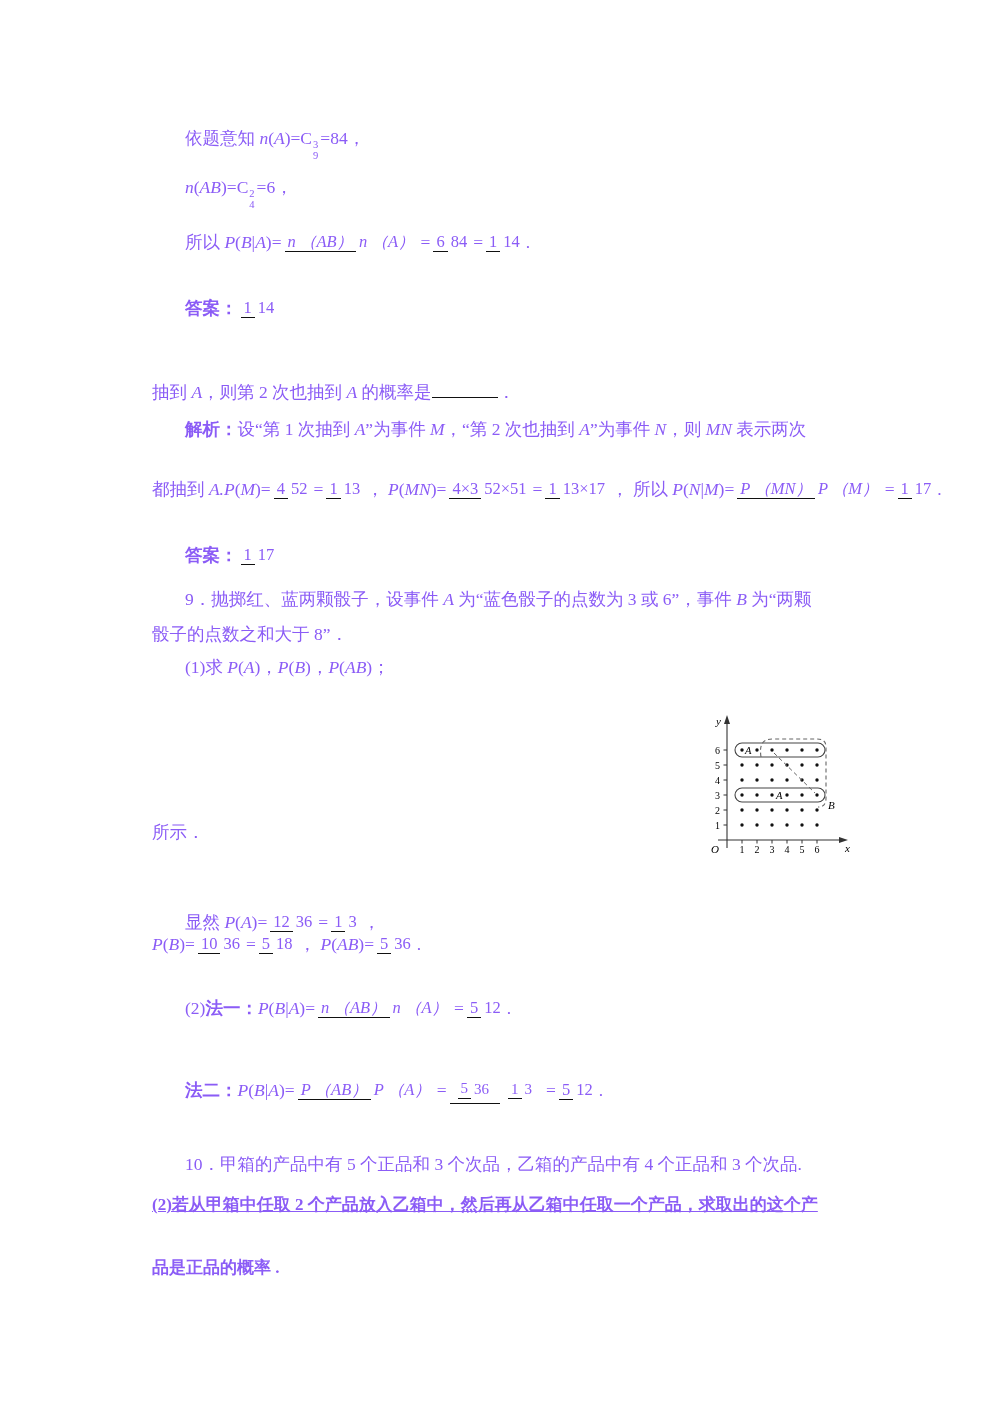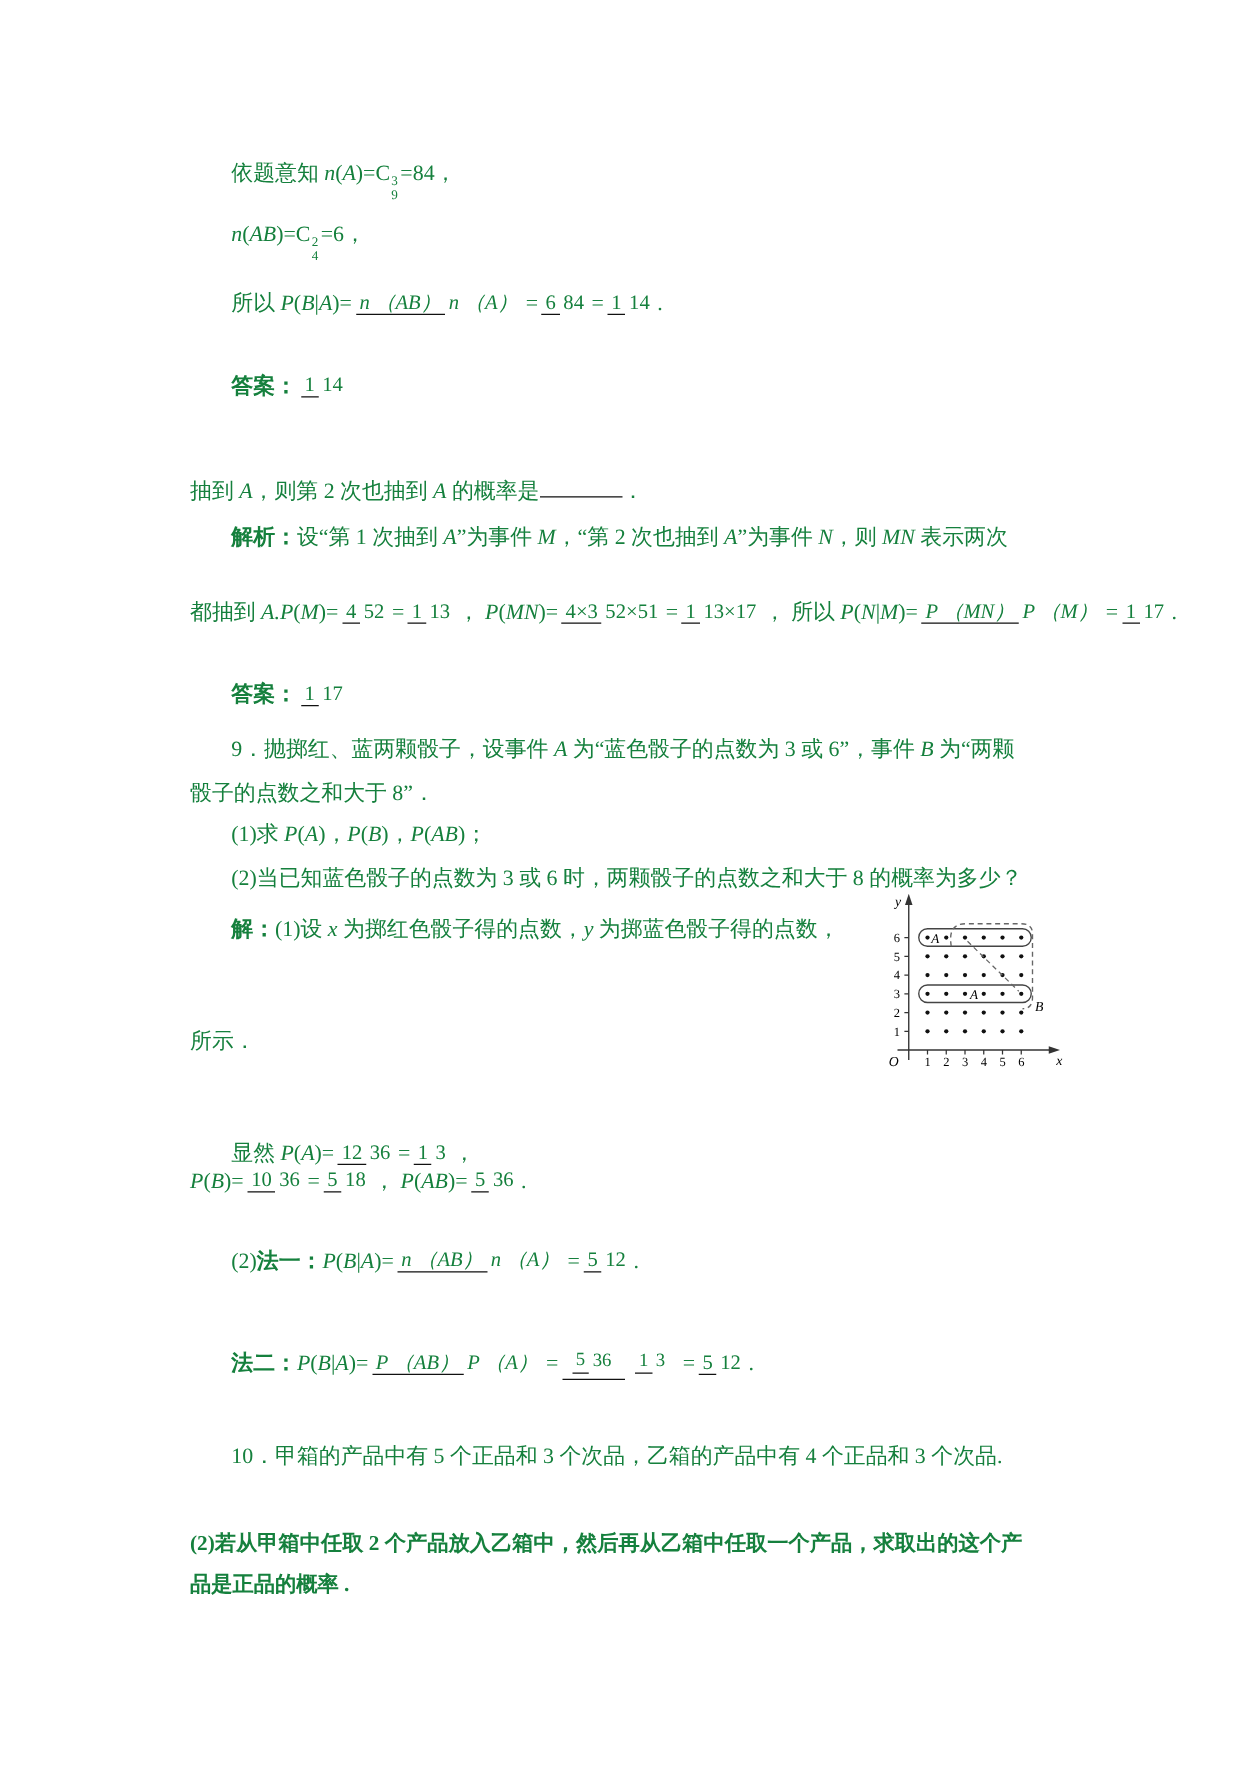--- a/index.html
+++ b/index.html
@@ -1,17 +1,17 @@
 <!DOCTYPE html>
 <html><head>
 <meta charset="utf-8">
 <style>
   html,body{margin:0;padding:0;background:#ffffff;}
   .page{position:relative;width:1000px;height:1414px;background:#ffffff;overflow:hidden;
-        font-family:"Liberation Serif","DejaVu Serif",serif;color:#15803d;}
+        font-family:"Liberation Serif","DejaVu Serif",serif;color:#8b5cf6;}
   .line{position:absolute;white-space:nowrap;font-size:17.5px;line-height:23px;}
   .line.flex{display:flex;align-items:center;}
   .line span{white-space:pre;}
   .cn{font-family:"Liberation Serif","DejaVu Serif",serif;}
   .bold{font-weight:bold;}
   .math{font-family:"Liberation Serif","DejaVu Serif",serif;font-style:italic;}
   .heavy{font-family:"Liberation Sans","DejaVu Sans",sans-serif;font-weight:600;font-size:17px;}
   .frac{display:inline-flex;flex-direction:row;align-items:center;vertical-align:middle;
         margin:0 3px;font-size:16.5px;line-height:1.18;text-align:center;}
   .frac .num{border-bottom:1.3px solid #111;padding:0 3px;display:block;}
@@ -85,22 +85,20 @@
       <span class="cn">.</span>
     </div>
   <div class="line flex" style="left:185px;top:532px;height:46px;">
       <span class="cn bold">答案：</span>
       <span class="frac"><span class="num">1</span><span class="den">17</span></span>
     </div>
 
   <div class="line" style="left:185px;top:588px;"><span class="cn">9．抛掷红、蓝两颗骰子，设事件 </span><span class="math">A</span><span class="cn"> 为“蓝色骰子的点数为 3 或 6”，事件 </span><span class="math">B</span><span class="cn"> 为“两颗</span></div>
   <div class="line" style="left:152px;top:623px;"><span class="cn">骰子的点数之和大于 8”．</span></div>
   <div class="line" style="left:185px;top:656px;"><span class="cn">(1)求 </span><span class="math">P</span><span class="cn">(</span><span class="math">A</span><span class="cn">)</span><span class="cn">，</span><span class="math">P</span><span class="cn">(</span><span class="math">B</span><span class="cn">)</span><span class="cn">，</span><span class="math">P</span><span class="cn">(</span><span class="math">AB</span><span class="cn">)</span><span class="cn">；</span></div>
-  <div class="line" style="left:185px;top:691px;"><span class="cn">(2)当已知蓝色骰子的点数为 3 或 6 时，两颗骰子的点数之和大于 8 的概率为多少？</span></div>
-  <div class="line" style="left:185px;top:732px;"><span class="cn bold">解：</span><span class="cn">(1)设 </span><span class="math">x</span><span class="cn"> 为掷红色骰子得的点数，</span><span class="math">y</span><span class="cn"> 为掷蓝色骰子得的点数，</span></div>
   <div class="line" style="left:152px;top:821px;"><span class="cn">所示．</span></div>
 
   <div class="figwrap">
     <svg width="185" height="152" viewBox="0 0 185 152">
       <g>
         <line x1="32" y1="138" x2="32" y2="10" stroke="#333" stroke-width="1.1"></line>
         <path d="M32 5 L29 14 L35 14 Z" fill="#333"></path>
       </g>
       <g>
         <line x1="23" y1="130" x2="148" y2="130" stroke="#333" stroke-width="1.1"></line>
@@ -238,16 +236,16 @@
       <span class="cn">)=</span>
       <span class="frac"><span class="num it">P （AB）</span><span class="den it">P （A）</span></span>
       <span class="cn">=</span>
       <span class="frac big"><span class="num"><span class="frac"><span class="num">5</span><span class="den">36</span></span></span><span class="den"><span class="frac"><span class="num">1</span><span class="den">3</span></span></span></span>
       <span class="cn">=</span>
       <span class="frac"><span class="num">5</span><span class="den">12</span></span>
       <span class="cn">.</span>
     </div>
 
   <div class="line" style="left:185px;top:1153px;"><span class="cn">10．甲箱的产品中有 5 个正品和 3 个次品，乙箱的产品中有 4 个正品和 3 个次品.</span></div>
-  <div class="line heavy" style="left:152px;top:1223px;"><span class="cn">(2)若从甲箱中任取 2 个产品放入乙箱中，然后再从乙箱中任取一个产品，求取出的这个产</span></div>
+  <div class="line heavy" style="left:152px;top:1193px;text-decoration:underline;"><span class="cn">(2)若从甲箱中任取 2 个产品放入乙箱中，然后再从乙箱中任取一个产品，求取出的这个产</span></div>
   <div class="line heavy" style="left:152px;top:1256px;"><span class="cn">品是正品的概率 .</span></div>
 
 </div>
 
 </body></html>

